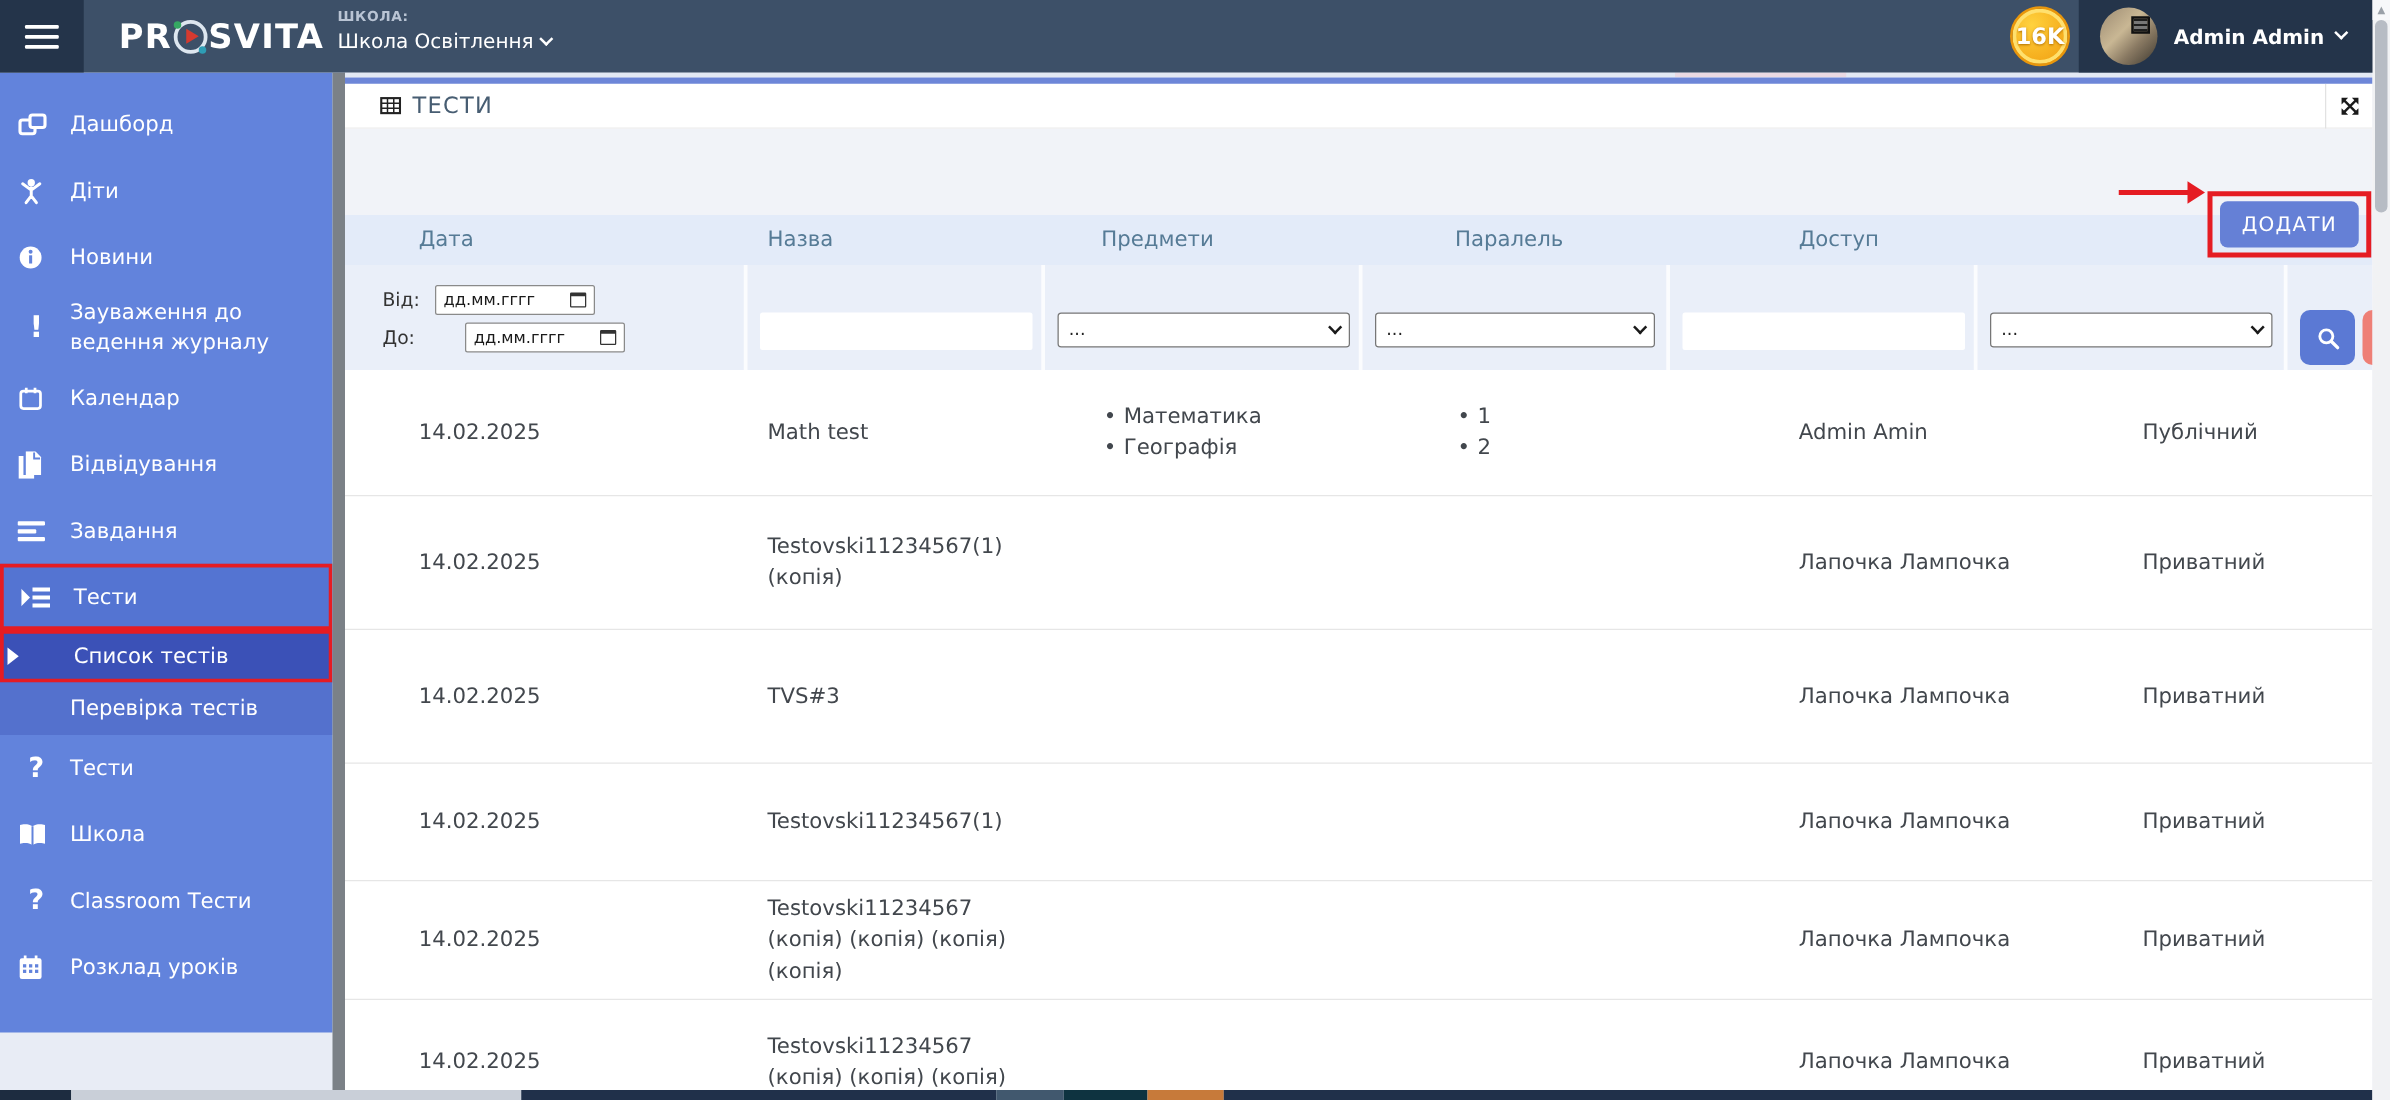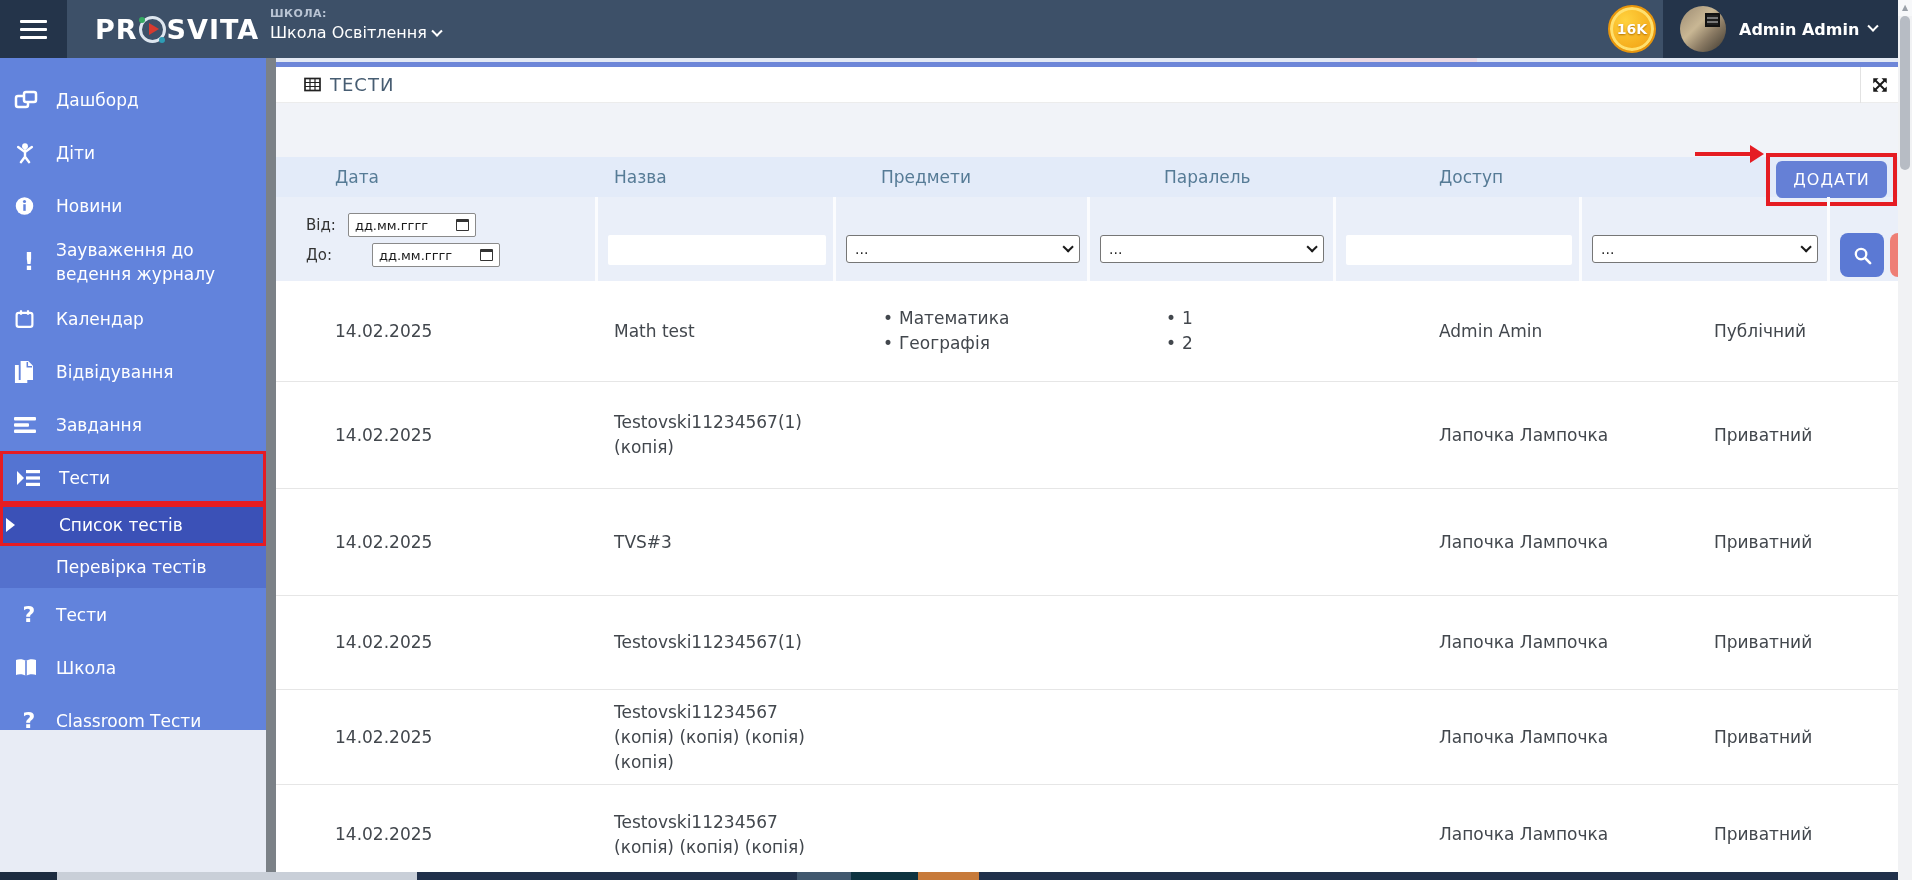--- a/index.html
+++ b/index.html
@@ -17,42 +17,42 @@
   #hamburger i{display:block;width:27px;height:3px;background:#fff;border-radius:1px;}
   #brand{position:absolute;left:95px;top:0;height:58px;display:flex;align-items:center;color:#fff;font-size:27px;font-weight:bold;letter-spacing:1px;}
   #logo-o{display:inline-block;width:27px;height:27px;border:3px solid #dde6ef;border-radius:50%;position:relative;margin:0 1px;}
   #logo-o .play{position:absolute;left:7px;top:4.5px;width:0;height:0;border-left:10px solid #d63a2f;border-top:6px solid transparent;border-bottom:6px solid transparent;}
   #logo-o .dot1{position:absolute;left:-3px;top:-2px;width:6px;height:6px;border-radius:50%;background:#35a862;}
   #logo-o .dot2{position:absolute;right:-2px;bottom:-3px;width:6px;height:6px;border-radius:50%;background:#2e9db5;}
   #school{position:absolute;left:270px;top:7px;color:#fff;}
   #school .lbl{font-size:11px;font-weight:bold;color:#b9c4d4;letter-spacing:.5px;}
   #school .name{font-size:16px;margin-top:3px;cursor:pointer;}
   .chev{display:inline-block;width:8px;height:8px;border-right:2px solid #fff;border-bottom:2px solid #fff;transform:rotate(45deg) translate(-2px,-2px);margin-left:6px;vertical-align:middle;}
-  #coin{position:absolute;left:1608px;top:5px;width:48px;height:48px;border-radius:50%;background:radial-gradient(circle at 35% 30%,#ffd23e 0%,#f7b322 55%,#ef9b10 100%);border:2px solid #e8960c;box-shadow:inset 0 0 0 3px #ffe06e;display:flex;align-items:center;justify-content:center;color:#fff;font-weight:bold;font-size:14px;text-shadow:0 1px 2px #b06f00;cursor:pointer;z-index:6;}
+  #coin{position:absolute;left:1608px;top:5px;width:48px;height:48px;border-radius:50%;background:radial-gradient(circle at 35% 30%,#ffd23e 0%,#f7b322 55%,#ef9b10 100%);border:2px solid #e8960c;box-shadow:inset 0 0 0 3px #ffe06e;display:flex;align-items:center;justify-content:center;color:#fff;font-weight:bold;font-size:18px;text-shadow:0 1px 2px #b06f00;cursor:pointer;z-index:6;}
   #usersec{position:absolute;left:1663px;top:0;width:249px;height:58px;background:var(--topbar-dark);display:flex;align-items:center;cursor:pointer;}
   #avatar{width:46px;height:46px;border-radius:50%;margin-left:17px;background:linear-gradient(135deg,#9b8a72 0%,#c9b794 40%,#8a7a63 65%,#3c372e 100%);position:relative;overflow:hidden;flex:none;}
   #avatar .pic{position:absolute;right:6px;top:7px;width:15px;height:14px;background:repeating-linear-gradient(0deg,#1e1e1e 0 2px,#777 2px 4px);border:2px solid #111;}
   #username{color:#fff;font-weight:bold;font-size:16px;margin-left:13px;}
   
-  #sidebar{position:absolute;left:0;top:58px;width:266px;height:672px;background:var(--sidebar-blue);overflow:hidden;padding-top:15px;}
+  #sidebar{position:absolute;left:0;top:58px;width:266px;height:768px;background:var(--sidebar-blue);overflow:hidden;padding-top:15px;}
   .s-item{position:relative;min-height:53px;display:flex;align-items:center;padding:6px 8px 6px 56px;color:#fff;font-size:17px;cursor:pointer;line-height:24px;}
   .s-item .s-icon{position:absolute;left:14px;top:50%;transform:translateY(-50%);width:30px;text-align:center;font-size:20px;font-weight:bold;color:#fff;line-height:22px;}
   .s-item.selected{background:var(--selected-blue);border:3px solid var(--accent-red);}
   .s-sub{min-height:42px;background:var(--submenu-blue);}
   .s-sub.active{background:var(--submenu-active);border:3px solid var(--accent-red);}
   .s-sub .tri{position:absolute;left:3px;top:50%;transform:translateY(-50%);width:0;height:0;border-left:9px solid #fff;border-top:7px solid transparent;border-bottom:7px solid transparent;}
   #side-scroll{position:absolute;left:266px;top:58px;width:10px;height:814px;background:#7b8187;}
   
   #gapstrip{position:absolute;left:276px;top:58px;width:1622px;height:4px;background:#e3e9f4;}
   #pinkstrip{position:absolute;left:1340px;top:58px;width:137px;height:4px;background:#ead9e3;}
   #panel{position:absolute;left:276px;top:62px;width:1622px;height:810px;background:#fff;border-top:5px solid var(--panel-border-blue);overflow:hidden;}
   #p-header{height:36px;display:flex;align-items:center;border-bottom:1px solid #ececec;position:relative;}
   #p-title{display:flex;align-items:center;gap:9px;padding-left:28px;color:#475d72;font-size:18px;letter-spacing:1px;}
   #p-expand{position:absolute;right:0;top:0;width:38px;height:36px;border-left:1px solid #e2e2e2;display:flex;align-items:center;justify-content:center;cursor:pointer;}
-  #p-toolbar{height:54px;background:var(--toolbar-bg);position:relative;}
+  #p-toolbar{height:69px;background:var(--toolbar-bg);position:relative;}
   #arrow{position:absolute;left:1419px;top:49px;width:56px;height:4px;background:var(--accent-red);}
   #arrow:after{content:"";position:absolute;right:-13px;top:-7px;border-left:14px solid var(--accent-red);border-top:9px solid transparent;border-bottom:9px solid transparent;}
   #add-box{position:absolute;left:1490px;top:50px;width:131px;height:53px;border:4px solid var(--accent-red);}
   #add-btn{position:absolute;left:6px;top:4px;width:111px;height:37px;background:var(--btn-blue);color:#fff;border:none;border-radius:6px;font-size:16px;letter-spacing:1px;font-family:inherit;cursor:pointer;}
   
   .trow{display:flex;width:1622px;}
   #thead{height:40px;background:var(--thead-bg);}
   #thead .tcell{display:flex;align-items:center;color:var(--thead-text);font-size:17px;}
   .tcell{flex:none;padding-left:10px;margin-left:29px;}
   .tcell.first{padding-left:30px;}

